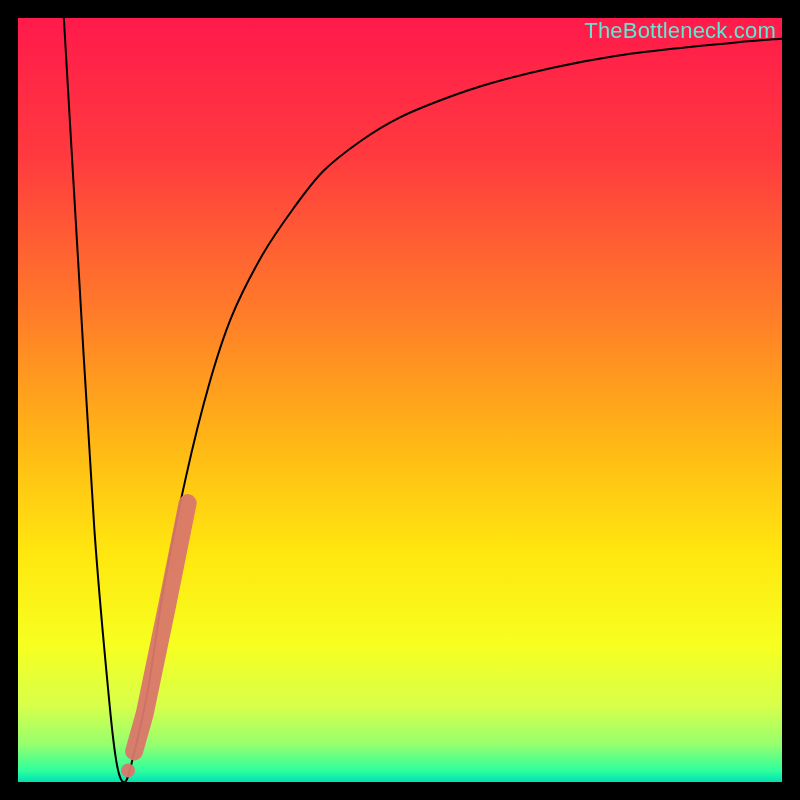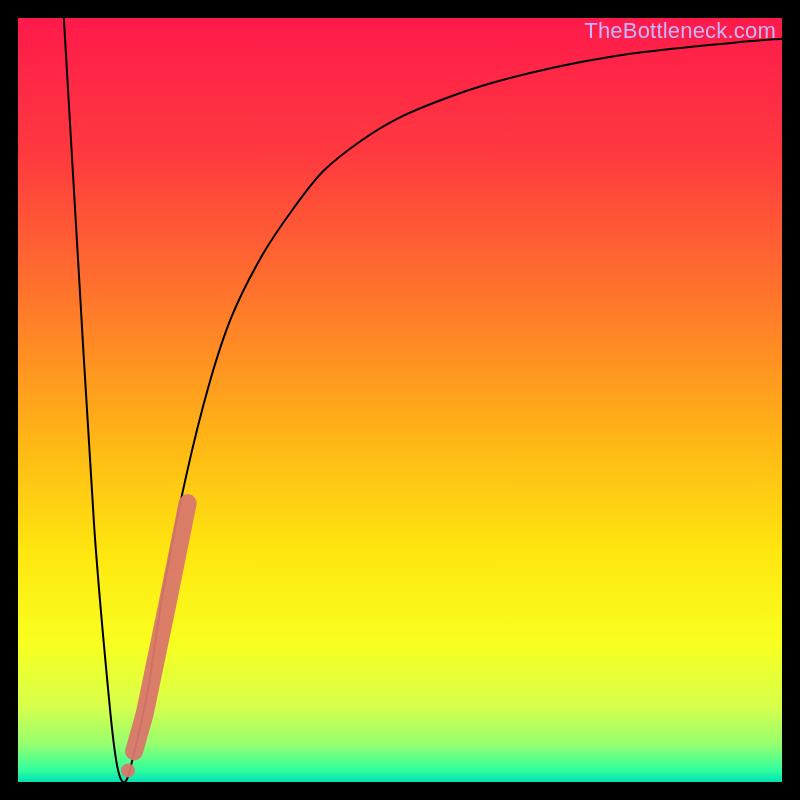--- a/index.html
+++ b/index.html
@@ -22,21 +22,21 @@
     left: 18px;
     top: 18px;
     width: 764px;
     height: 764px;
     overflow: hidden;
   }
   .watermark {
     position: absolute;
     top: 0px;
     right: 6px;
-    color: #c4b5fd;
+    color: #5eead4;
     font-size: 22px;
     font-weight: 500;
     letter-spacing: 0.2px;
     pointer-events: none;
     user-select: none;
   }
   svg { display: block; }
 </style>
 </head>
 <body>

